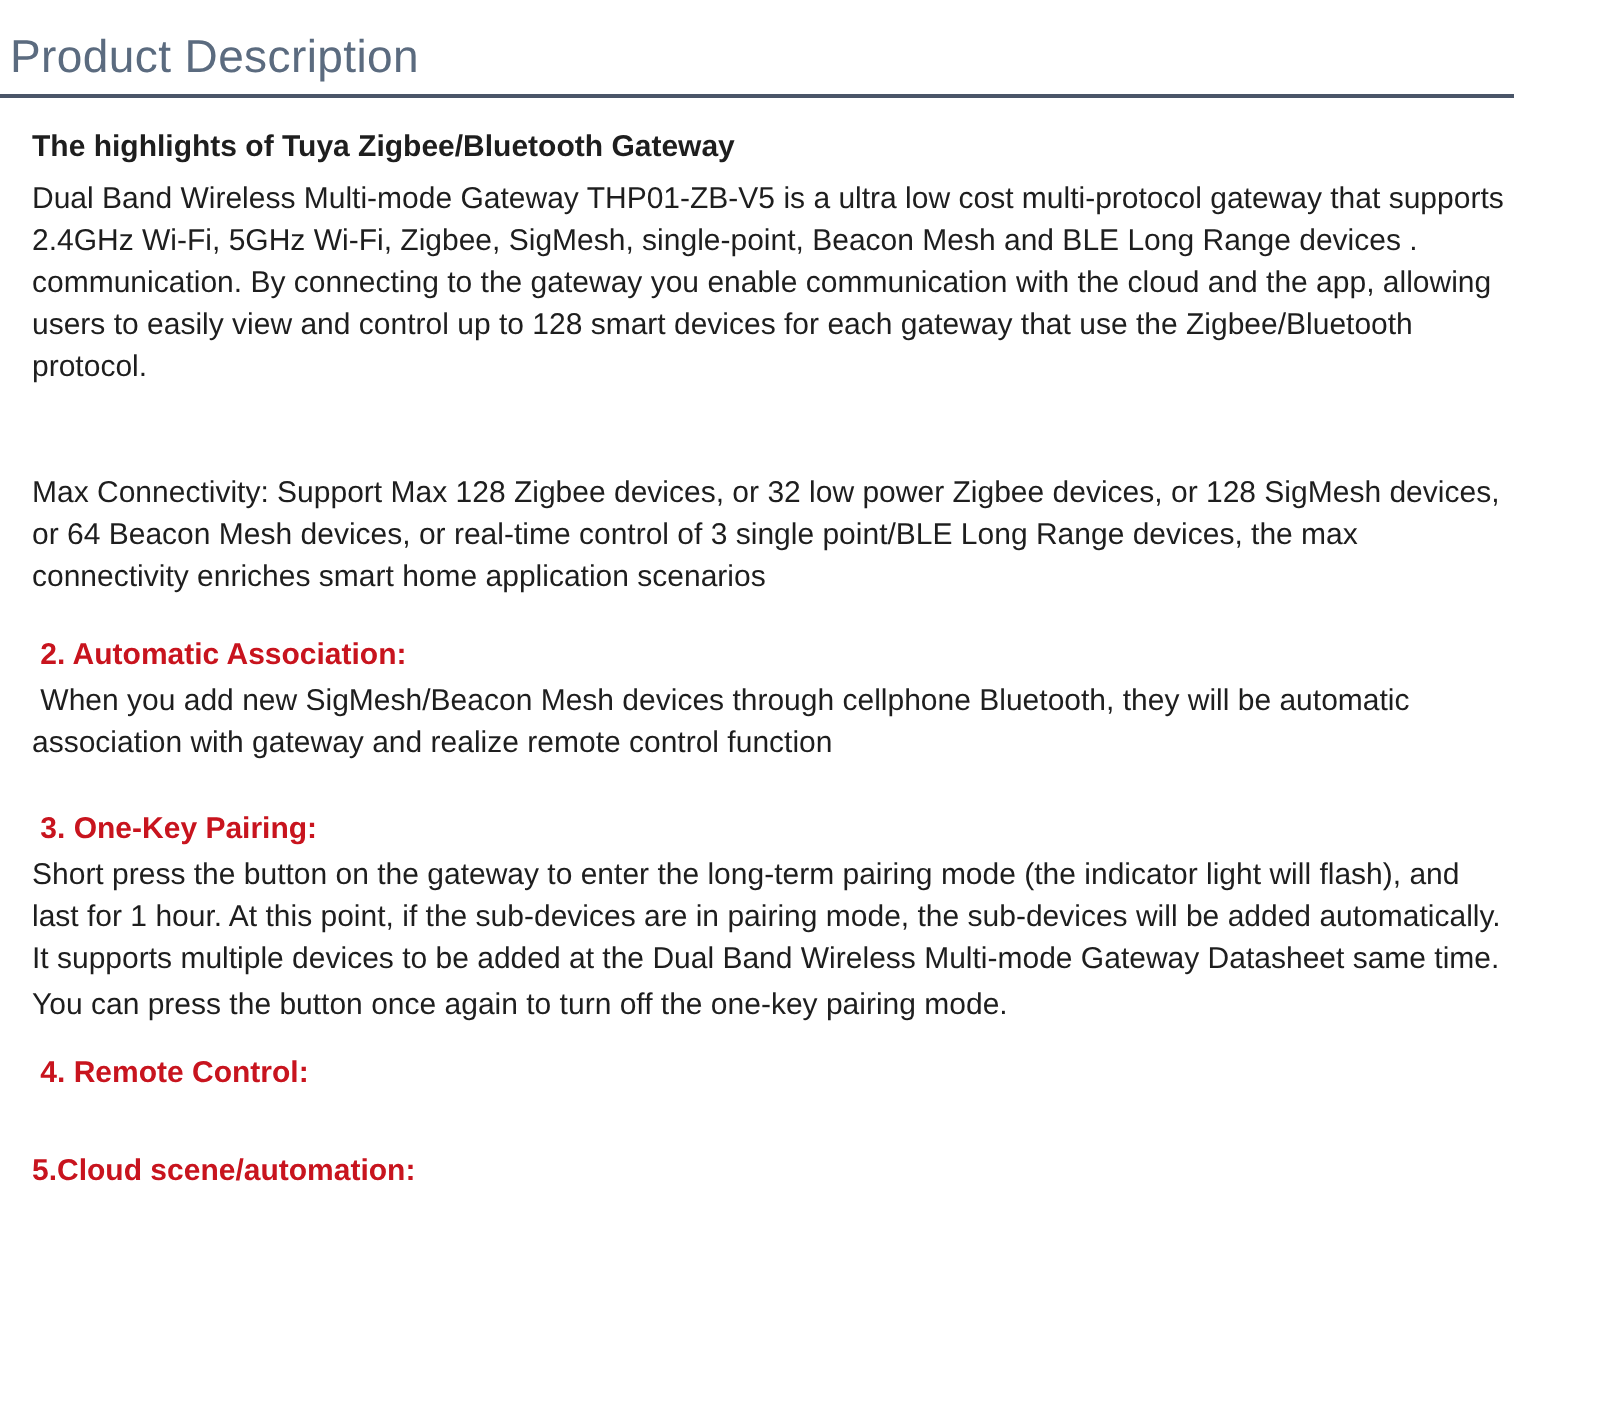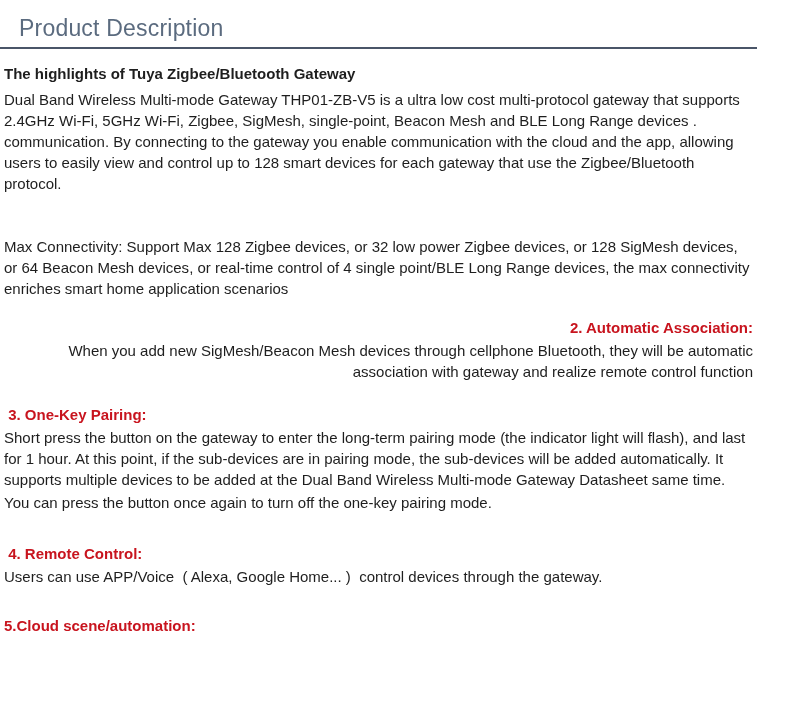--- a/index.html
+++ b/index.html
@@ -18,87 +18,86 @@
     font-size: 15px;
     line-height: 21px;
     overflow: hidden;
   }
   .page-title {
     font-size: 23px;
     line-height: 30px;
     font-weight: 400;
     color: var(--c-title, #5b6b7f);
     margin: 13px 0 4px 0;
-    padding-left: 19px;
+    padding-left: 5px;
     letter-spacing: 0.2px;
   }
   .divider {
     width: 757px;
     height: 2px;
     background: var(--c-divider, #4a5568);
   }
   .content {
-    padding: 0 47px 0 4px;
+    padding: 0 47px 0 16px;
   }
   .intro-heading {
     font-weight: 700;
     margin: 14px 0 0 0;
     white-space: pre-wrap;
   }
   p.body {
     margin: 5px 0 0 0;
     white-space: pre-wrap;
   }
   .section p.body {
     margin-top: 2px;
   }
   .sec-heading {
     color: var(--c-red, #c8141e);
     font-weight: 700;
     margin: 0;
     white-space: pre-wrap;
   }
   .section:nth-of-type(1) { margin-top: 42px; }
-  .section:nth-of-type(2) { margin-top: 18px; text-align: right; }
+  .section:nth-of-type(2) { margin-top: 18px; }
   .section:nth-of-type(3) { margin-top: 22px; }
-  .section:nth-of-type(4) { margin-top: 30px; }
+  .section:nth-of-type(4) { margin-top: 13px; }
   .section:nth-of-type(5) { margin-top: 28px; }
   b { font-weight: 400; }
 </style>
 </head>
 <body>
 
 <div class="page">
 
   <h1 class="page-title">Product Description</h1>
   <div class="divider"></div>
 
   <div class="content">
 
     <p class="intro-heading">The highlights of Tuya Zigbee/Bluetooth Gateway</p>
     <p class="body"><b>Dual Band Wireless Multi-mode Gateway THP01-ZB-V5 is</b><span> a ultra low cost multi-protocol gateway that supports 2.4GHz Wi-Fi, 5GHz Wi-Fi, Zigbee, SigMesh, single-point, Beacon Mesh and BLE Long Range devices&nbsp;. communication. By connecting to the gateway you enable communication with the cloud and the app, allowing users to easily view and control up to 128 smart devices for each gateway that use the Zigbee/Bluetooth protocol.</span></p>
 
     <section class="section">
-      <p class="body"><span>Max Connectivity: Support </span><b>Max 128 Zigbee devices</b><span>, or </span><b>32 low power Zigbee devices</b><span>, or </span><b>128 SigMesh devices</b><span>, or </span><b>64 Beacon Mesh devices</b><span>, or </span><b>real-time control of 4 single point/BLE Long Range devices</b><span>, the max connectivity enriches smart home application scenarios</span></p>
+      <p class="body"><span>Max Connectivity: Support </span><b>Max 128 Zigbee devices</b><span>, or </span><b>32 low power Zigbee devices</b><span>, or </span><b>128 SigMesh devices</b><span>, or </span><b>64 Beacon Mesh devices</b><span>, or </span><b>real-time control of 3 single point/BLE Long Range devices</b><span>, the max connectivity enriches smart home application scenarios</span></p>
     </section>
 
     <section class="section">
       <p class="sec-heading"> 2. Automatic Association:</p>
       <p class="body"><span> When you add new SigMesh/Beacon Mesh devices through cellphone Bluetooth, they will be </span><b>automatic association with gateway and realize remote control function</b></p>
     </section>
 
     <section class="section">
       <p class="sec-heading"> 3. One-Key Pairing:</p>
       <p class="body"><span>Short press the button on the gateway to enter the long-term pairing mode (the indicator light will flash), and last for 1 hour. At this point, if the sub-devices are in pairing mode, the sub-devices will be added automatically. </span><b>It supports multiple devices to be added at the Dual Band Wireless Multi-mode Gateway Datasheet same time.</b></p>
       <p class="body"><span>You can press the button once again to turn off the one-key pairing mode.</span></p>
     </section>
 
     <section class="section">
       <p class="sec-heading"> 4. Remote Control:</p>
-      <p class="body"><span>Users can use APP/Voice  ( Alexa, Google Home... )  control devices through the gateway.</span></p>
     </section>
 
     <section class="section">
       <p class="sec-heading">5.Cloud scene/automation:</p>
     </section>
 
   </div>
 </div>
 
 </body></html>

